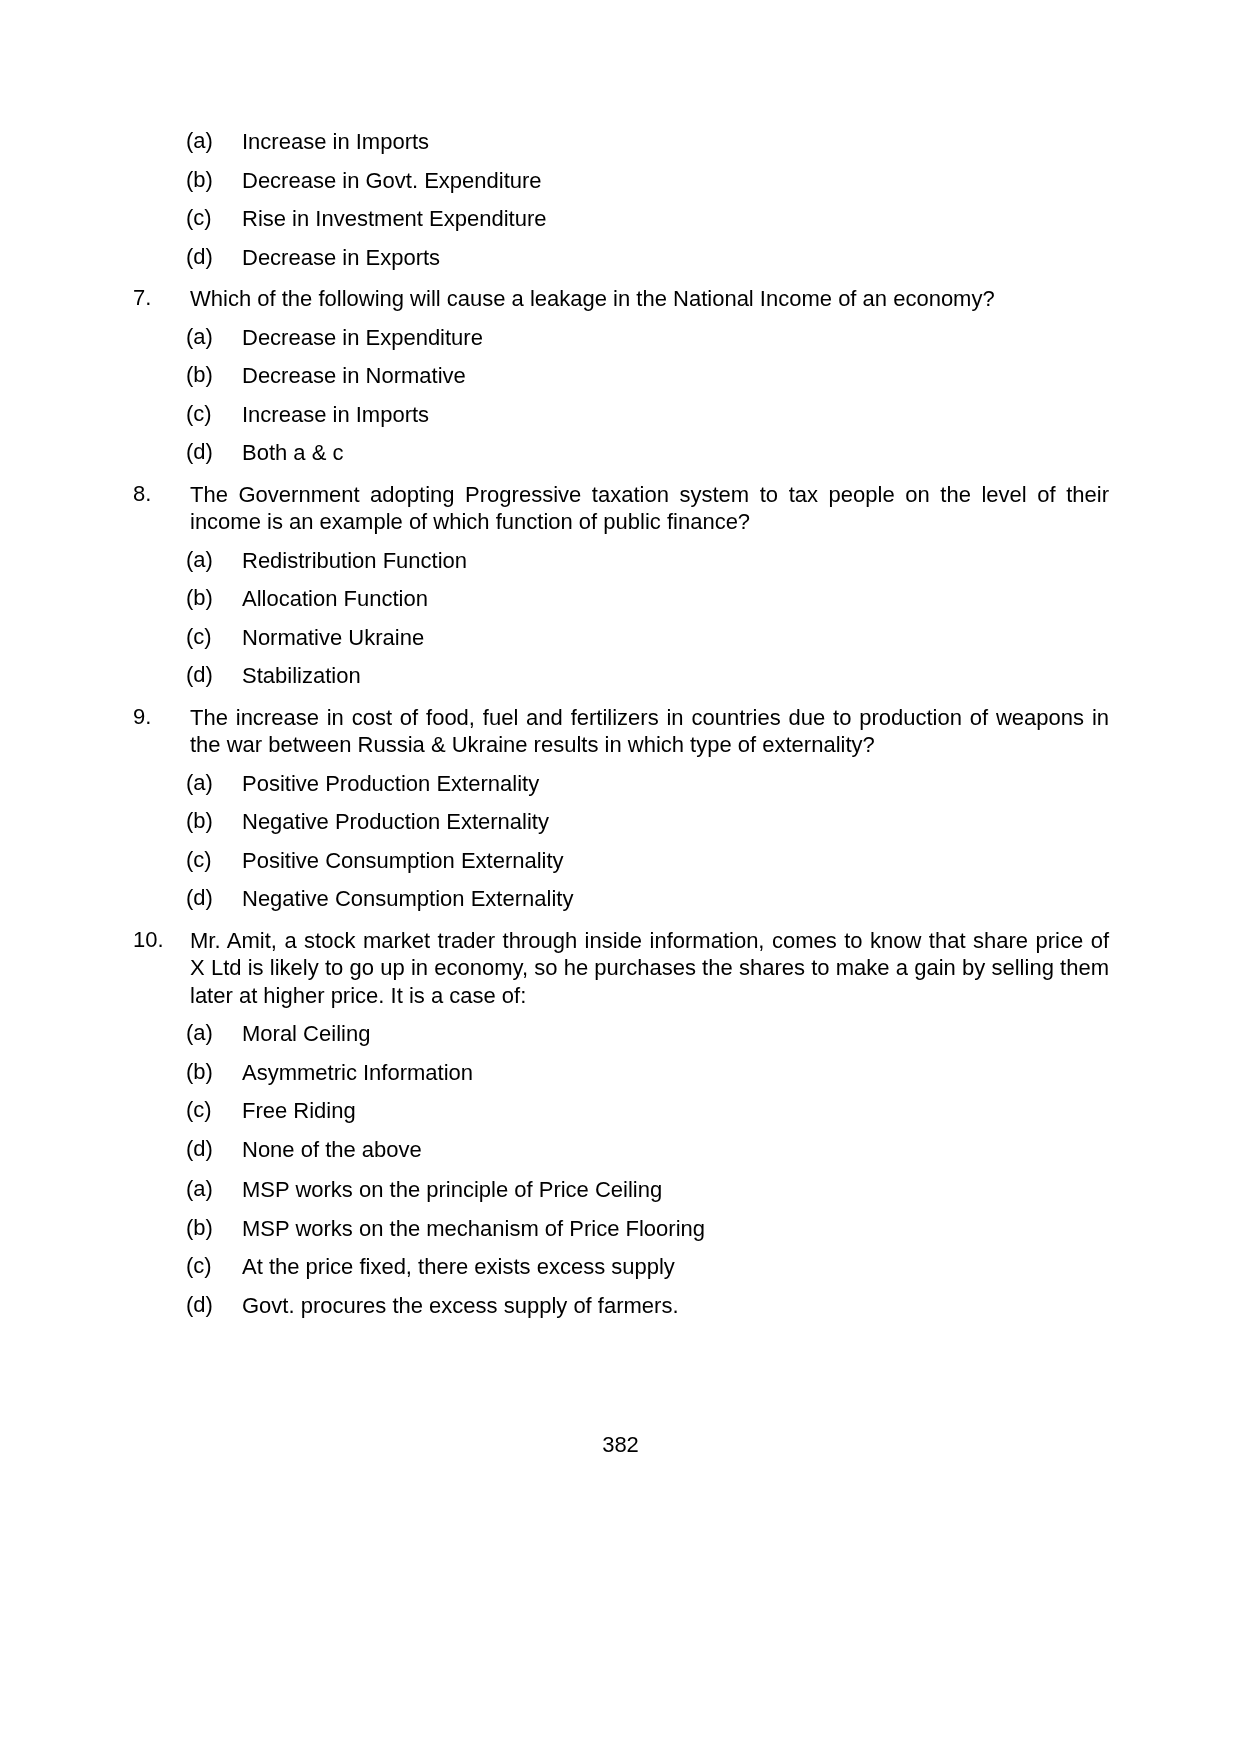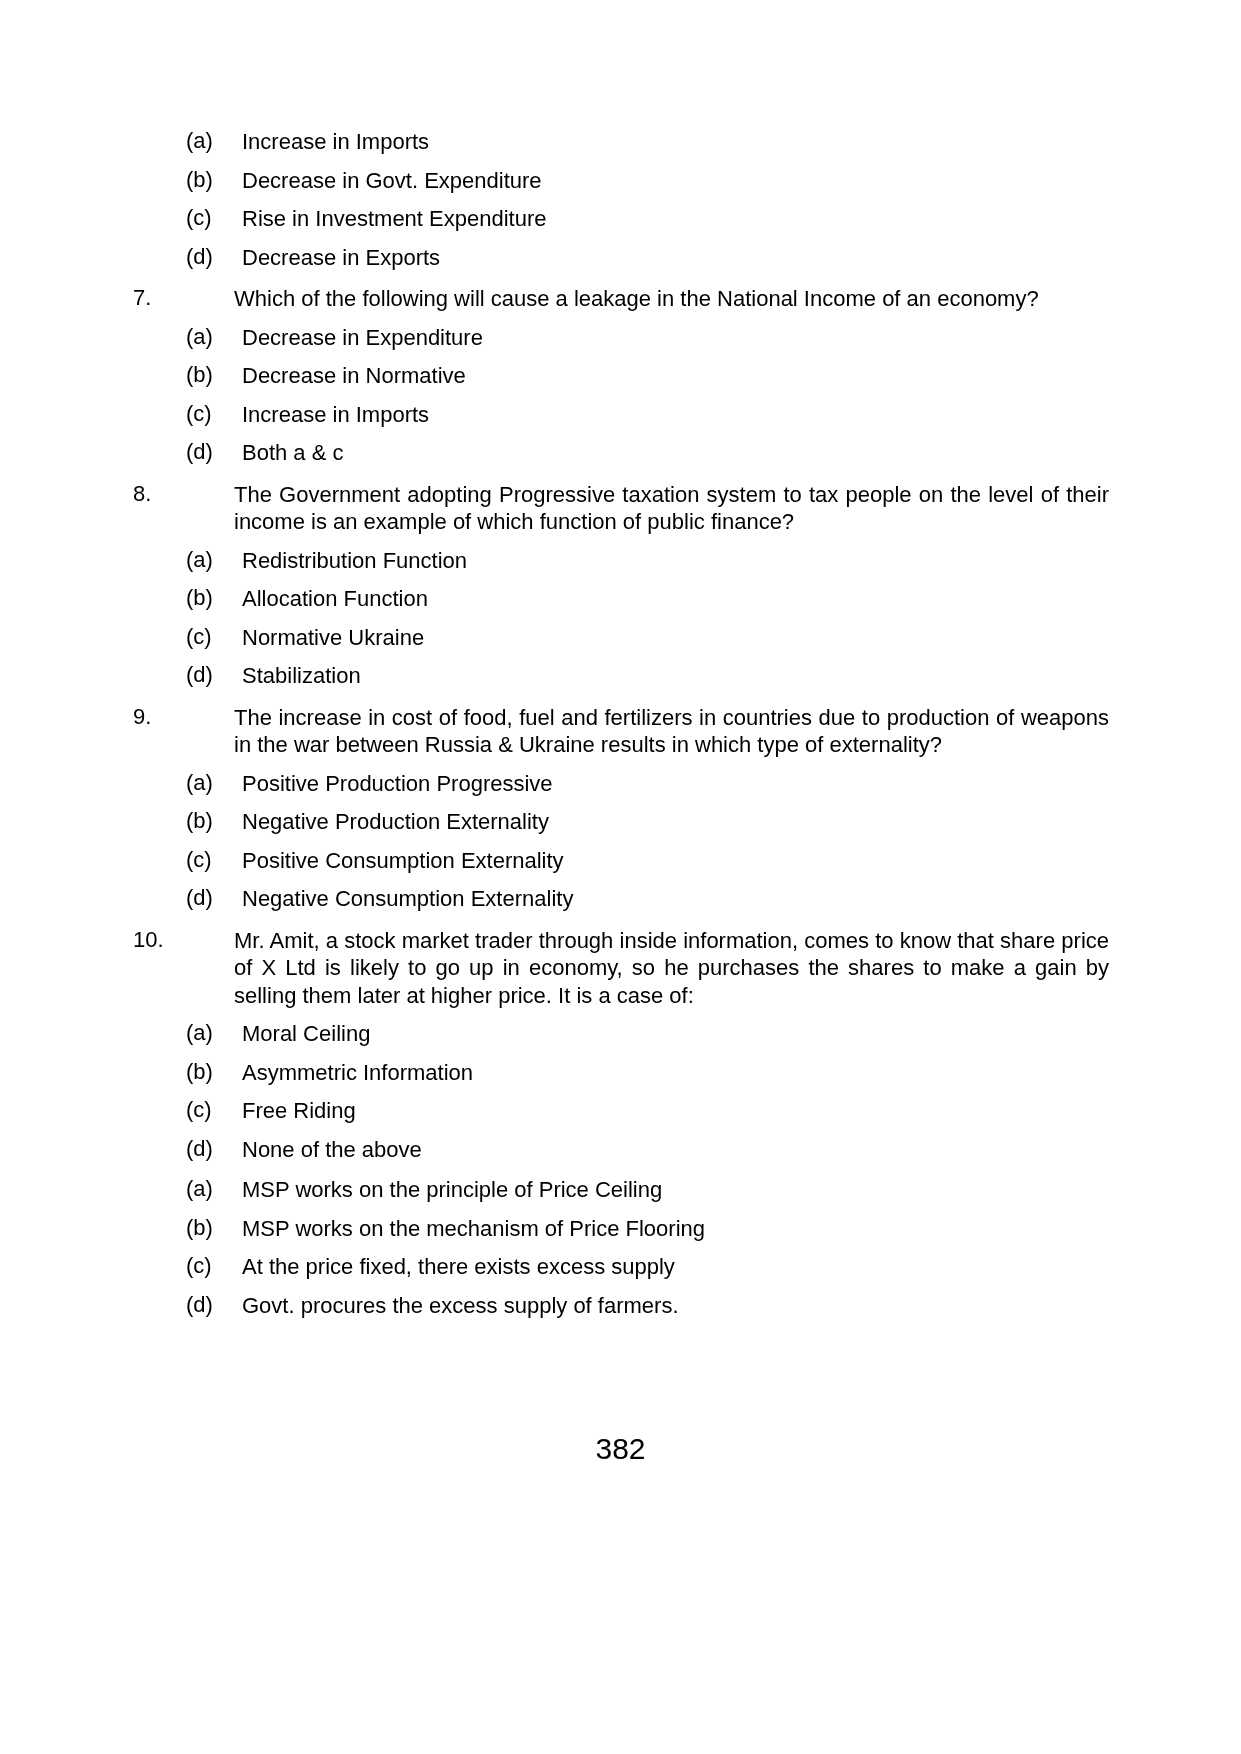--- a/index.html
+++ b/index.html
@@ -27,42 +27,41 @@
     margin-top: 14px;
   }
   .q-num {
     width: 57px;
     flex-shrink: 0;
   }
   .q-text {
     flex: 1;
     text-align: justify;
     line-height: 1.25;
-    margin-left: 44px;
   }
   .option {
     display: flex;
     margin-top: 11px;
     margin-left: 53px;
   }
   .opt-letter {
     width: 56px;
     flex-shrink: 0;
   }
   .opt-text {
     flex: 1;
     line-height: 1.25;
   }
   .page-number {
     position: absolute;
     top: 1432px;
     left: 0;
     width: 100%;
     text-align: center;
-    font-size: 30px;
+    font-size: 22px;
   }
 </style>
 </head>
 <body>
 
 <div class="page">
 
   <div class="options">
     <div class="option" style="margin-top:0;">
       <span class="opt-letter">(a)</span>
@@ -128,21 +127,21 @@
     </div>
   </div>
 
   <div class="question-block">
     <div class="question-head">
       <span class="q-num">9.</span>
       <span class="q-text">The increase in cost of food, fuel and fertilizers in countries due to production of weapons in the war between Russia &amp; Ukraine results in which type of externality?</span>
     </div>
     <div class="option">
       <span class="opt-letter">(a)</span>
-      <span class="opt-text">Positive Production Progressive</span>
+      <span class="opt-text">Positive Production Externality</span>
     </div>
     <div class="option">
       <span class="opt-letter">(b)</span>
       <span class="opt-text">Negative Production Externality</span>
     </div>
     <div class="option">
       <span class="opt-letter">(c)</span>
       <span class="opt-text">Positive Consumption Externality</span>
     </div>
     <div class="option">

